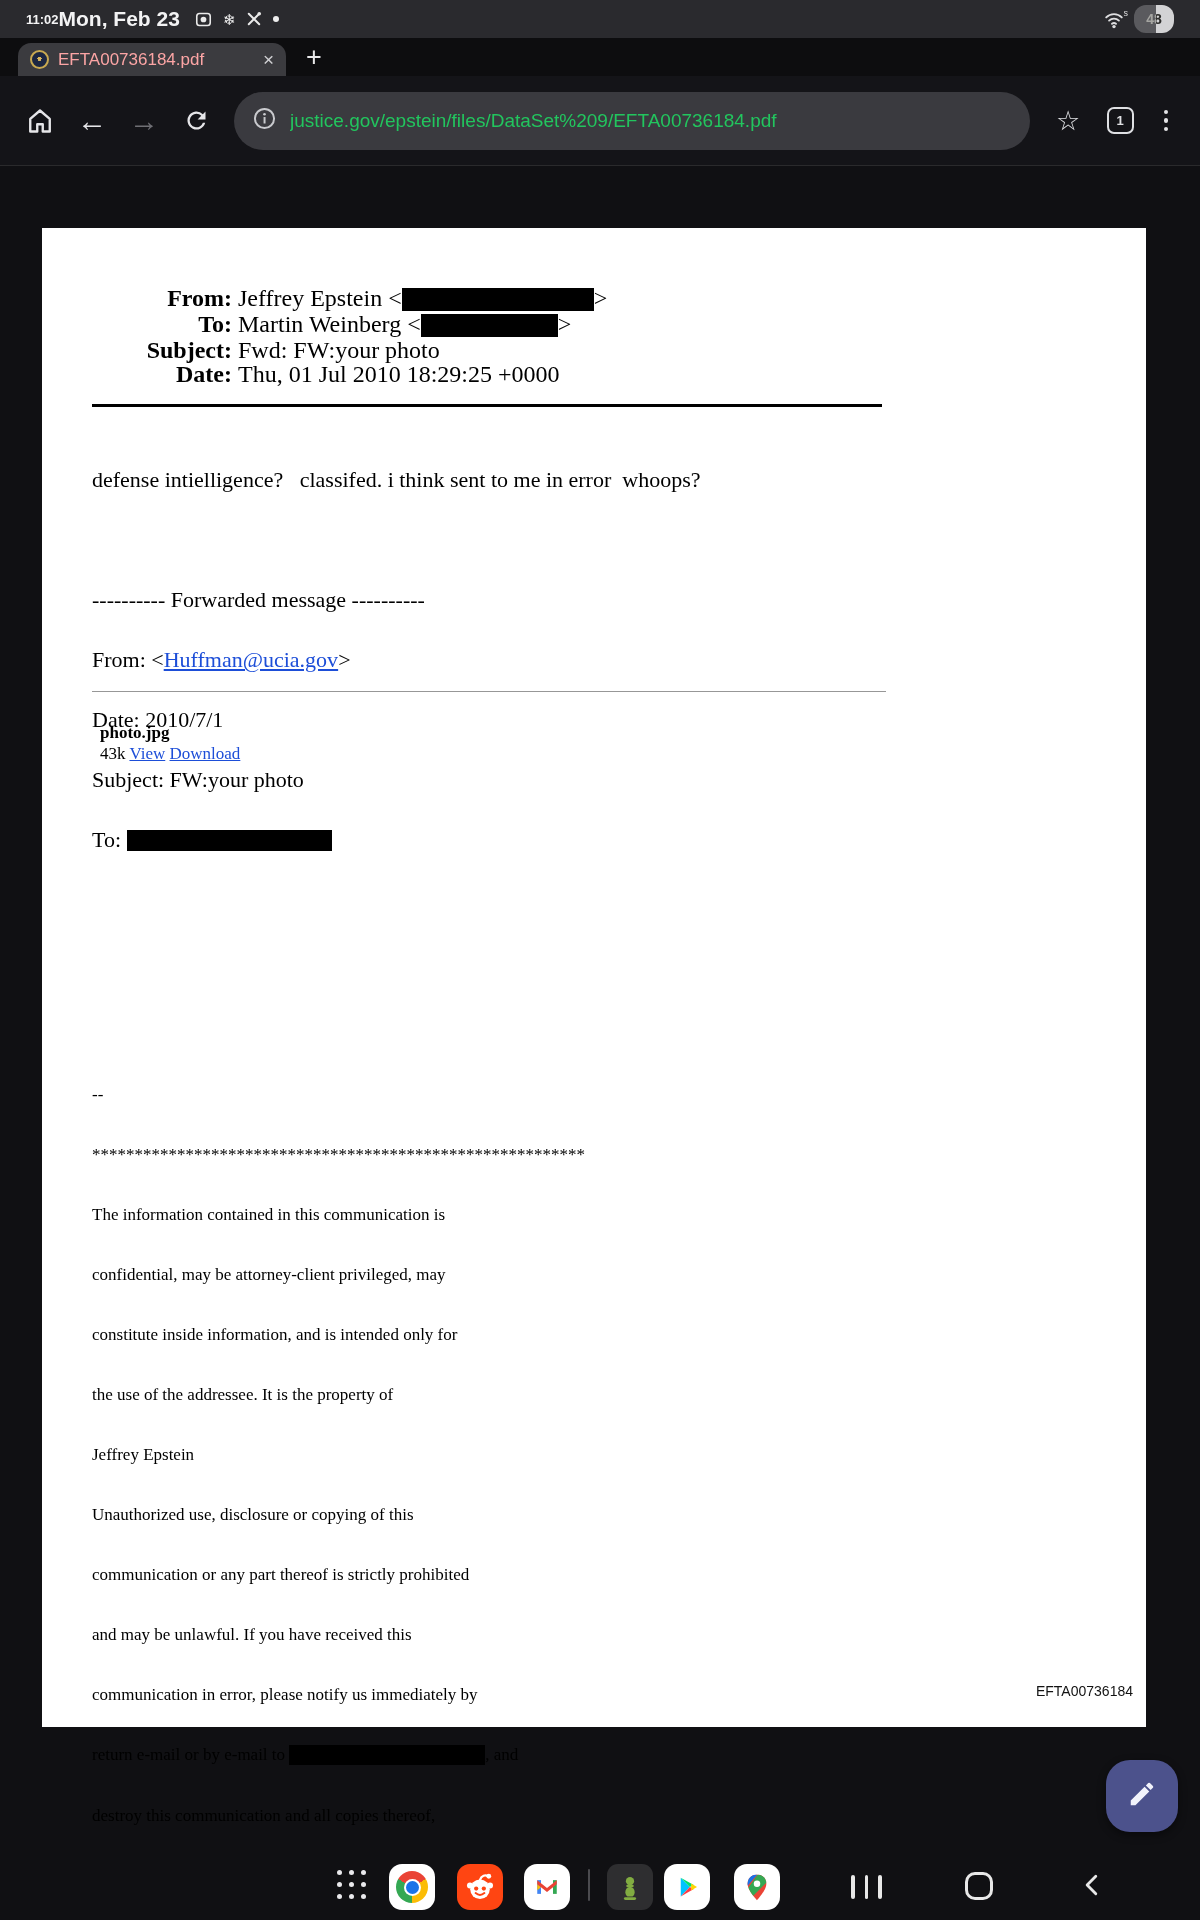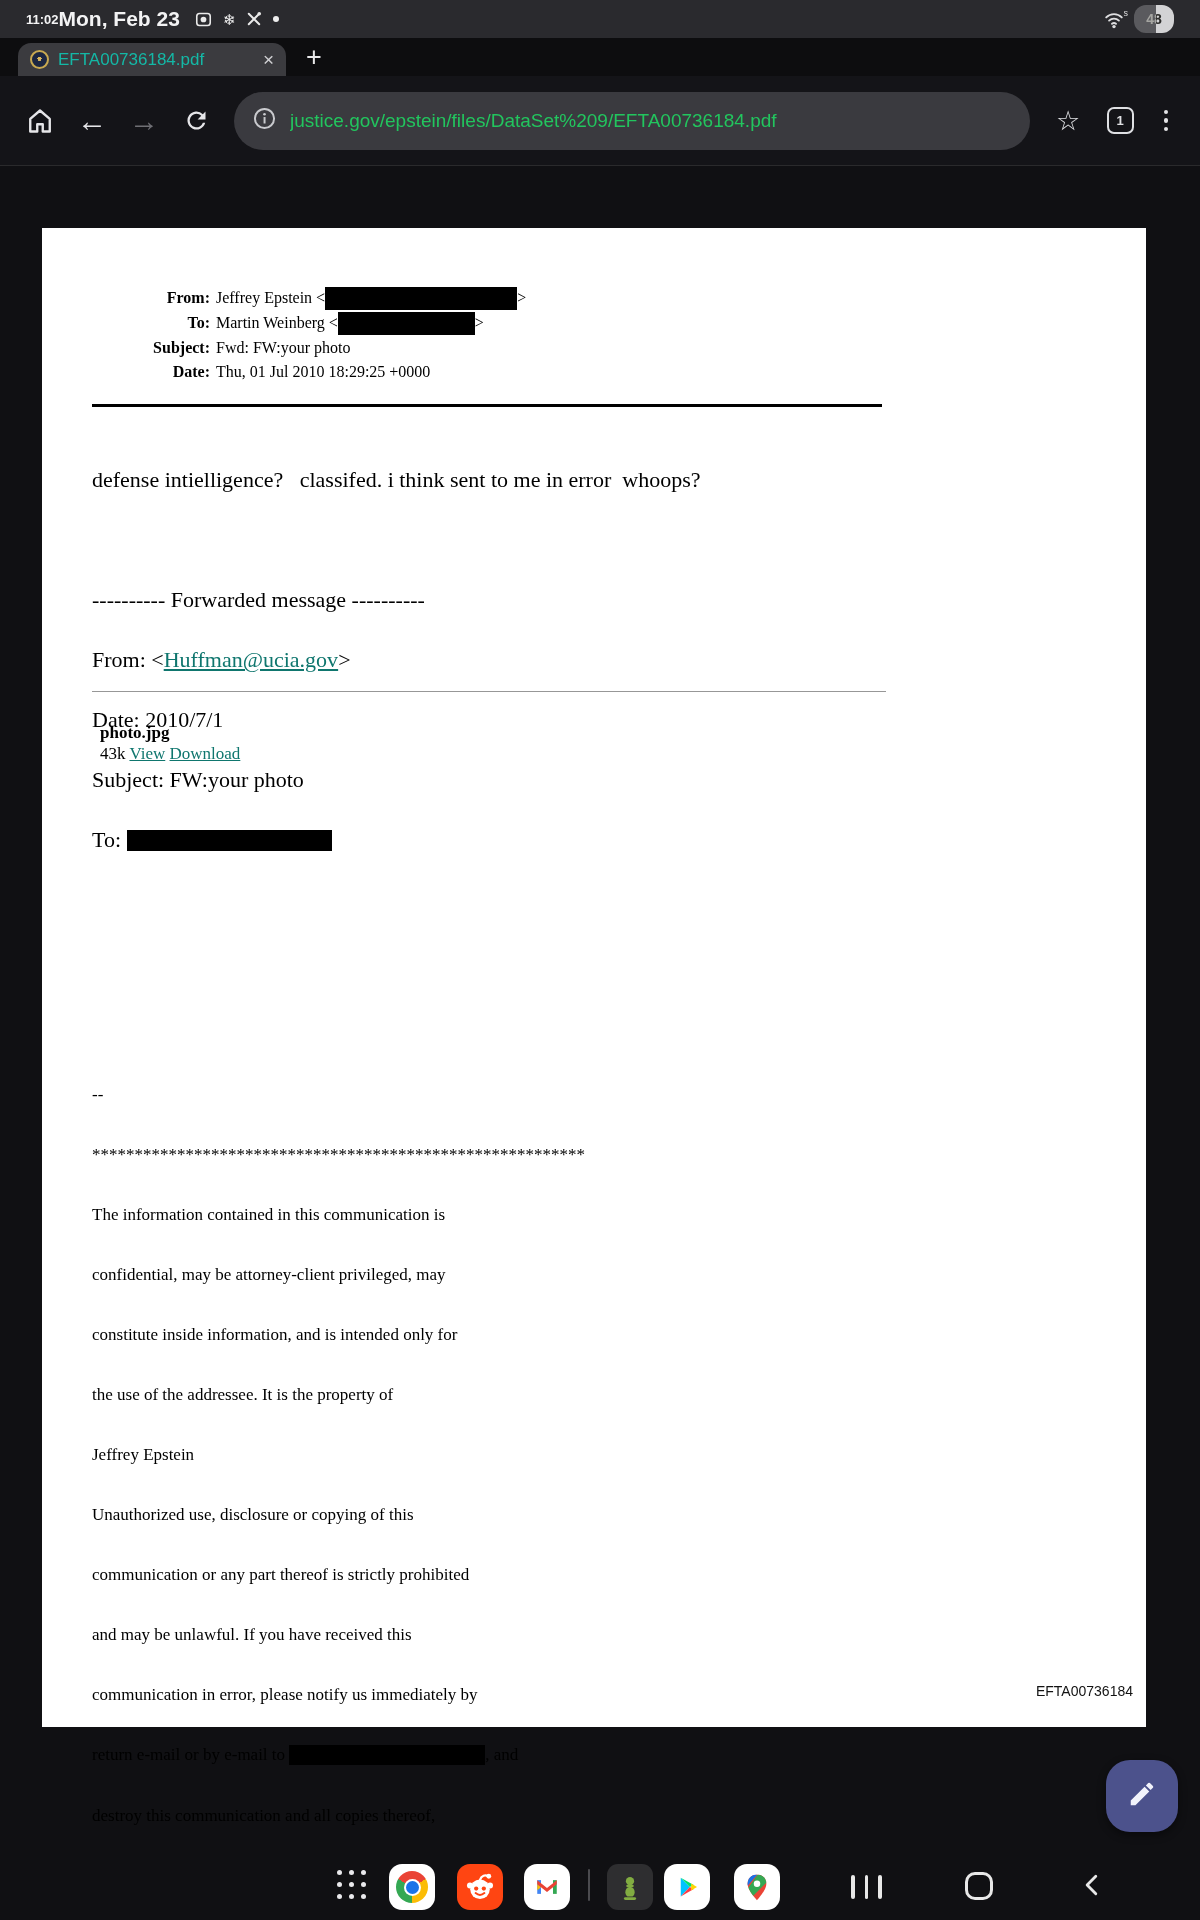--- a/index.html
+++ b/index.html
@@ -22,21 +22,21 @@
            background:linear-gradient(to right,#5a5a5e 0 55%,#d3d3d5 55% 100%);
            display:flex;align-items:center;justify-content:center;}
   .battery span{font-size:14px;font-weight:bold;color:#fff;mix-blend-mode:difference;}
 
   
   .tab-strip{position:absolute;left:0;top:38px;width:1200px;height:38px;background:#0d0d0f;}
   .tab{position:absolute;left:18px;top:5px;width:268px;height:33px;background:#3b3b3f;
        border-radius:13px 13px 0 0;display:flex;align-items:center;padding:0 12px;box-sizing:border-box;}
   .favicon{width:19px;height:19px;border-radius:50%;flex:none;border:2px solid #c8a951;box-sizing:border-box;
            background:radial-gradient(circle at 50% 45%, #d9b65e 0 18%, #1c2742 19% 100%);}
-  .tab-title{font-size:17px;color:#14b8a6;margin-left:9px;flex:1;white-space:nowrap;overflow:hidden;}
+  .tab-title{font-size:17px;color:#fca5a5;margin-left:9px;flex:1;white-space:nowrap;overflow:hidden;}
   .tab-close{font-size:19px;color:#d0d0d3;margin-left:6px;cursor:default;}
   .new-tab{position:absolute;left:296px;top:0;width:36px;height:38px;display:flex;align-items:center;
            justify-content:center;font-size:27px;font-weight:300;color:#e8e8ea;}
 
   
   .toolbar{position:absolute;left:0;top:76px;width:1200px;height:90px;background:#141418;
            border-bottom:1px solid #2a2a2c;display:flex;align-items:center;padding:0 14px;box-sizing:border-box;}
   .tool-btn{width:52px;height:52px;display:flex;align-items:center;justify-content:center;flex:none;}
   .arrow{font-size:30px;color:#e6e6e9;line-height:1;}
   .arrow.dim{color:#6f6f74;}
@@ -48,29 +48,29 @@
              align-items:center;justify-content:center;font-size:13px;font-weight:bold;color:#dfe0e3;}
   .menu-dots{display:flex;flex-direction:column;gap:4px;align-items:center;}
   .menu-dots i{width:4.5px;height:4.5px;border-radius:50%;background:#e3e3e6;display:block;}
 
   
   .viewer{position:absolute;left:0;top:167px;width:1200px;height:1753px;background:#101013;}
   .page{position:absolute;left:42px;top:61px;width:1104px;height:1499px;background:#ffffff;
         color:#000;font-family:"Liberation Serif",serif;}
   .redact{display:inline-block;background:#000;vertical-align:middle;transform:translateY(-1px);}
 
-  .email-header{position:absolute;left:0;top:58px;right:0;font-size:16px;line-height:24px;}
+  .email-header{position:absolute;left:0;top:58px;right:0;font-size:24px;line-height:24px;padding-left:22px;}
   .eh-row{display:flex;}
   .eh-lbl{width:168px;text-align:right;font-weight:bold;flex:none;}
   .eh-val{margin-left:6px;white-space:pre;}
   .rule-thick{position:absolute;left:50px;top:176px;width:790px;height:3px;background:#000;}
 
   .pdf-body{position:absolute;left:50px;top:202px;font-size:22px;line-height:20px;white-space:pre;}
   .blank{height:20px;}
-  a.doclink{color:#0f766e;text-decoration:underline;}
+  a.doclink{color:#1d4ed8;text-decoration:underline;}
 
   .rule-thin{position:absolute;left:50px;top:463px;width:794px;height:1px;background:#979797;}
 
   .attach{position:absolute;left:58px;top:494px;font-size:17px;line-height:21px;}
   .attach .fname{font-weight:bold;}
 
   .disclaimer{position:absolute;left:50px;top:817px;font-size:17px;line-height:20px;white-space:pre;}
 
   .bates{position:absolute;right:13px;top:1455px;font-family:"Liberation Sans",sans-serif;
          font-size:14px;color:#121212;}

